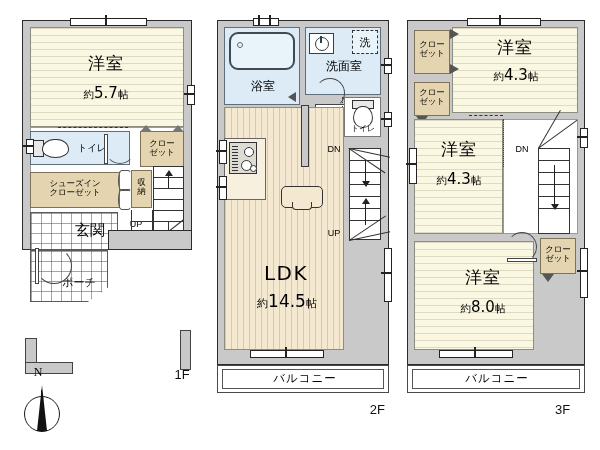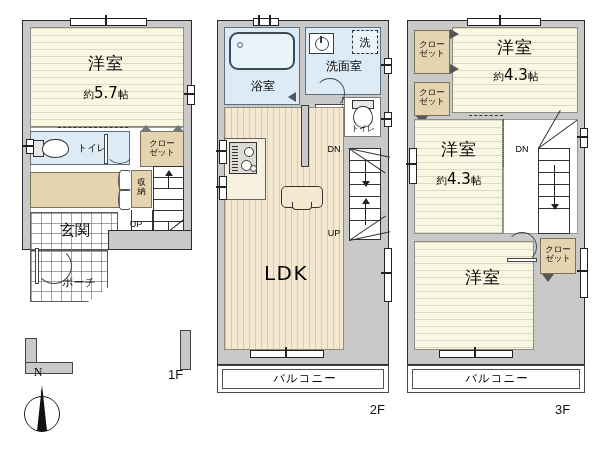--- a/index.html
+++ b/index.html
@@ -28,21 +28,21 @@
 
   
   .lbl{position:absolute;color:#000;text-align:center;line-height:1.12;
        white-space:nowrap;pointer-events:none;}
   .rname{font-size:17px;letter-spacing:1px;}
   .rsize{font-size:15px;}
   .rsize .sm{font-size:10.5px;}
   .tiny{font-size:8.5px;line-height:1.05;letter-spacing:-.2px;}
   .tiny9{font-size:9.5px;}
   .mid{font-size:11px;}
-  .mid12{font-size:12px;}
+  .mid12{font-size:12px;text-align:right;}
   .ldkname{font-size:20px;letter-spacing:1.5px;}
   .ldksize{font-size:17px;}
   .ldksize .sm{font-size:11px;}
   .floorlbl{font-size:13px;font-family:"Liberation Sans",sans-serif;color:#111;}
   .balcony{font-size:11.5px;letter-spacing:1px;}
   .updn{font-size:9px;font-family:"Liberation Sans",sans-serif;}
 
   
   .tub{background:#e9f3fa;border:2px solid #3e4b55;border-radius:9px;}
   .tubhole{position:absolute;width:4px;height:4px;border:1px solid #5b6b77;border-radius:50%;}
@@ -114,20 +114,24 @@
     <div class="toiletbowl" style="position:absolute;left:42px;top:139px;width:25px;height:17px;"></div>
     <div class="lbl tiny9" style="left:72px;top:143px;width:40px;">トイレ</div>
 
     <div class="winframe" style="left:25.5px;top:139px;width:6px;height:13px;"></div>
     <div class="winbar" style="left:23px;top:144.5px;width:11px;height:2px;"></div>
 
     <div class="swing" style="left:105px;top:134px;width:28px;height:28px;border-color:#555;border-top-color:transparent;border-right-color:transparent;border-left-color:transparent;"></div>
     <div class="doorleaf" style="left:104px;top:134px;width:2px;height:28px;"></div>
 
     <div class="abs closet" style="left:30px;top:172px;width:90px;height:36px;"></div>
+    <div class="lbl tiny" style="left:33px;top:179px;width:84px;">
+      <span>シューズイン</span><br>
+      <span>クローゼット</span>
+    </div>
 
     <div class="abs closet" style="left:140px;top:131px;width:44px;height:36px;"></div>
     <div class="lbl tiny" style="left:141px;top:139px;width:42px;">
       <span>クロー</span><br>
       <span>ゼット</span>
     </div>
 
     <div class="abs" style="left:140px;top:125px;width:0;height:0;border-left:6px solid transparent;border-right:6px solid transparent;border-bottom:7px solid #777;"></div>
     <div class="abs" style="left:172px;top:125px;width:0;height:0;border-left:6px solid transparent;border-right:6px solid transparent;border-bottom:7px solid #777;"></div>
 
@@ -171,21 +175,21 @@
 
     <div class="lmark" style="left:25px;top:338px;width:10px;height:34px;"></div>
     <div class="lmark" style="left:25px;top:362px;width:46px;height:10px;"></div>
 
     <div class="lbl cmp-n" style="left:31px;top:366px;width:14px;">N</div>
     <div class="cmp" style="left:24px;top:396px;width:34px;height:34px;"></div>
     <div class="needle-d" style="left:37px;top:385px;border-left:5px solid transparent;border-right:5px solid transparent;border-bottom:46px solid #111;"></div>
     <div class="needle-d" style="left:41px;top:388px;border-left:0 solid transparent;border-right:8px solid transparent;border-top:45px solid #ffffff;opacity:.0;"></div>
     <div class="abs" style="left:41px;top:390px;width:1.4px;height:42px;background:#111;"></div>
 
-    <div class="lbl floorlbl" style="left:168px;top:368px;width:28px;text-align:left;">1F</div>
+    <div class="lbl floorlbl" style="left:168px;top:368px;width:28px;text-align:center;">1F</div>
     <div class="lmark" style="left:180px;top:330px;width:9px;height:38px;"></div>
   </div>
 
   <div class="abs" style="left:205px;top:0;width:190px;height:450px;">
 
     <div class="abs wall" style="left:12px;top:20px;width:172px;height:345px;"></div>
 
     <div class="abs wet" style="left:19px;top:27px;width:76px;height:78px;"></div>
     <div class="tub abs" style="left:24px;top:32px;width:66px;height:38px;">
       <div class="tubhole" style="left:6px;top:8px;"></div>
@@ -234,20 +238,23 @@
 
     <div class="winframe" style="left:13.5px;top:140px;width:6px;height:22px;"></div>
     <div class="winbar" style="left:11px;top:150px;width:11px;height:2px;"></div>
     <div class="winframe" style="left:13.5px;top:176px;width:6px;height:22px;"></div>
     <div class="winbar" style="left:11px;top:186px;width:11px;height:2px;"></div>
 
     <div class="sink abs" style="left:76px;top:186px;width:42px;height:22px;"></div>
     <div class="sinknotch" style="left:87px;top:202px;width:18px;height:7px;"></div>
 
     <div class="lbl ldkname" style="left:46px;top:262px;width:70px;">LDK</div>
+    <div class="lbl" style="left:32px;top:292px;width:100px;">
+      <span class="ldksize"><span class="sm">約</span><span>14.5</span><span class="sm">帖</span></span>
+    </div>
 
     <div class="stairbox abs" style="left:144px;top:148px;width:32px;height:92px;"></div>
     <div class="stepline" style="left:144px;top:160px;width:32px;"></div>
     <div class="stepline" style="left:144px;top:172px;width:32px;"></div>
     <div class="stepline" style="left:144px;top:184px;width:32px;"></div>
     <div class="stepline" style="left:144px;top:196px;width:32px;"></div>
     <div class="stepline" style="left:144px;top:208px;width:32px;"></div>
     <div class="stepline" style="left:144px;top:220px;width:32px;"></div>
     <div class="diag" style="left:144px;top:148px;width:44px;transform:rotate(34deg);"></div>
     <div class="diag" style="left:144px;top:148px;width:42px;transform:rotate(12deg);"></div>
@@ -332,20 +339,23 @@
 
     <div class="abs closet" style="left:145px;top:238px;width:36px;height:36px;"></div>
     <div class="lbl tiny" style="left:145px;top:245px;width:36px;">
       <span>クロー</span><br>
       <span>ゼット</span>
     </div>
     <div class="abs" style="left:147px;top:274px;width:0;height:0;border-left:6px solid transparent;border-right:6px solid transparent;border-top:8px solid #555;"></div>
 
     <div class="abs room h" style="left:19px;top:241px;width:120px;height:109px;"></div>
     <div class="lbl rname" style="left:48px;top:268px;width:80px;">洋室</div>
+    <div class="lbl" style="left:40px;top:298px;width:96px;">
+      <span class="rsize"><span class="sm">約</span><span>8.0</span><span class="sm">帖</span></span>
+    </div>
 
     <div class="swing" style="left:112px;top:232px;width:28px;height:28px;border-color:#444;border-bottom-color:transparent;border-left-color:transparent;"></div>
     <div class="doorleaf" style="left:112px;top:258px;width:28px;height:2px;"></div>
 
     <div class="winframe" style="left:184.5px;top:248px;width:6px;height:48px;"></div>
     <div class="winbar" style="left:182px;top:270px;width:11px;height:2px;"></div>
 
     <div class="winframe" style="left:44px;top:349.5px;width:72px;height:6px;"></div>
     <div class="winbar" style="left:79px;top:347px;width:2px;height:11px;"></div>
 

